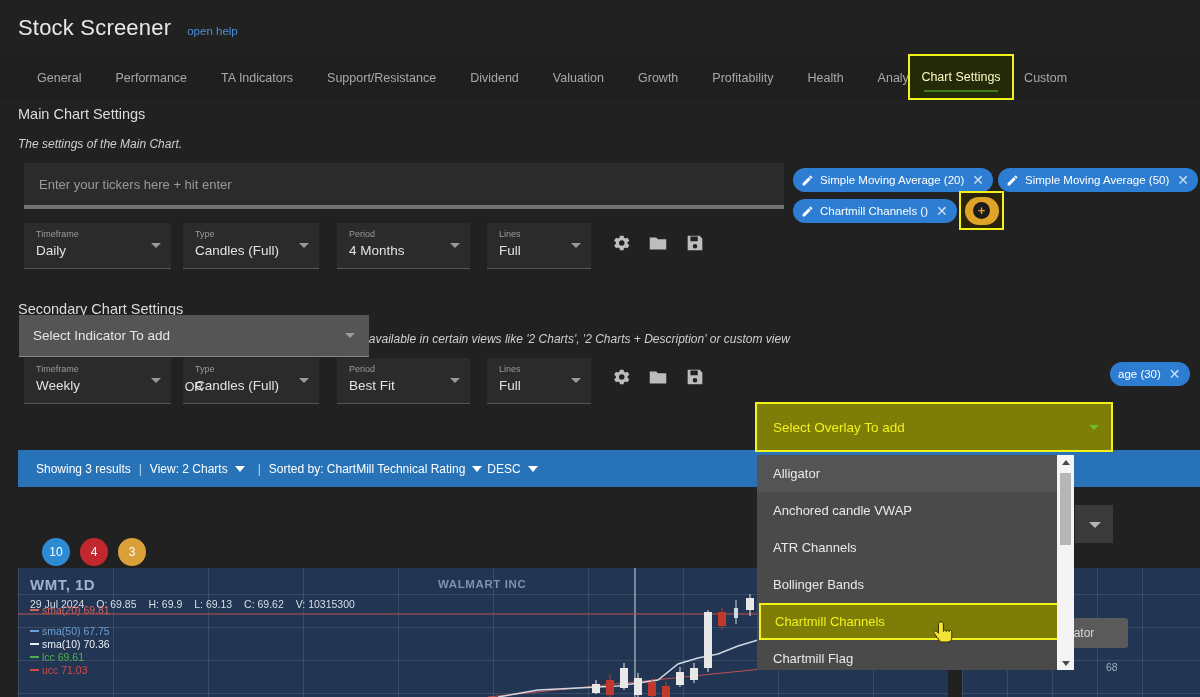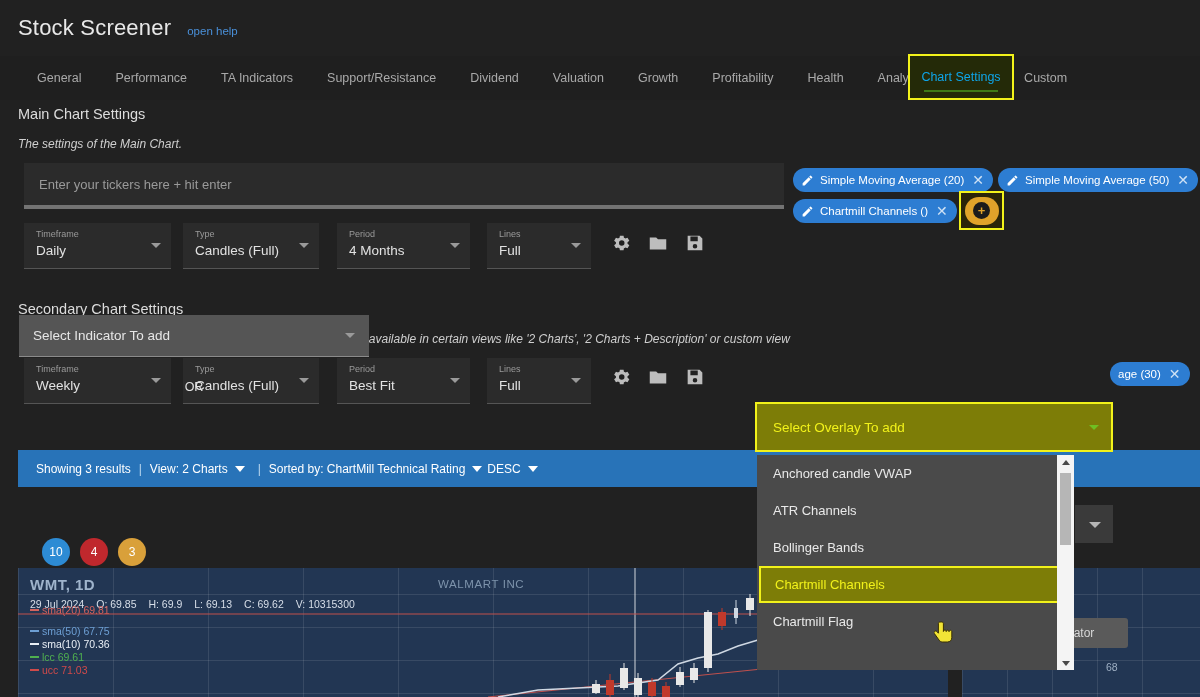--- a/index.html
+++ b/index.html
@@ -20,21 +20,21 @@
   
   .tabbar { position: absolute; left: 0; top: 56px; width: 1200px; height: 44px;
     background: #1f1f1f; display: flex; align-items: center; padding-left: 20px; }
   .tab { font-size: 12.5px; color: #a9a9a9; padding: 0 17px; height: 44px;
     display: flex; align-items: center; cursor: pointer; white-space: nowrap; }
   .tab-highlight {
     position: absolute; left: 908px; top: 54px; width: 106px; height: 46px;
     border: 2px solid #f2f21a; background: #242a08; cursor: pointer;
     display: flex; align-items: center; justify-content: center;
   }
-  .tab-highlight .lbl { font-size: 12.5px; color: #0ea5e9; }
+  .tab-highlight .lbl { font-size: 12.5px; color: #fef9c3; }
   .tab-highlight .underline { position: absolute; bottom: 6px; left: 14px; right: 14px;
     height: 2px; background: #3f7a16; }
 
   
   .section-title { position: absolute; font-size: 14.5px; color: #dcdcdc; }
   .section-sub { position: absolute; font-size: 12px; color: #cfcfcf; font-style: italic; }
 
   
   .ticker-input { position: absolute; left: 24px; top: 163px; width: 760px; height: 46px;
     background: #2b2b2b; border: none; border-bottom: 4px solid #737373;
@@ -84,21 +84,21 @@
   
   .badges { position: absolute; left: 42px; top: 538px; display: flex; gap: 10px; }
   .badge { width: 28px; height: 28px; border-radius: 50%; display: flex;
     align-items: center; justify-content: center; font-size: 12px; color: #fff; cursor: pointer; }
 
   
   .chartpanel { position: absolute; background: #223653; overflow: hidden; }
   .grid-v, .grid-h { position: absolute; background: rgba(255,255,255,0.10); }
   .chart-sym { position: absolute; left: 12px; top: 8px; font-size: 15px; font-weight: bold;
     color: #9fb4cc; letter-spacing: .5px; }
-  .chart-name { position: absolute; font-size: 11.5px; font-weight: normal; color: #7d93ab;
+  .chart-name { position: absolute; font-size: 11.5px; font-weight: bold; color: #7d93ab;
     letter-spacing: .6px; }
   .chart-ohlc { position: absolute; left: 12px; top: 30px; font-size: 10.5px; color: #d7dee8;
     white-space: nowrap; }
   .chart-ohlc span { margin-right: 9px; }
   .legend-line { position: absolute; left: 12px; font-size: 10.5px; white-space: nowrap; }
   .legend-line .dash { display: inline-block; width: 9px; height: 2px; vertical-align: middle;
     margin-right: 3px; margin-bottom: 2px; }
   .axis-lbl { position: absolute; font-size: 10.5px; color: #9fb0c4; }
 
   
@@ -466,20 +466,21 @@
     <span class="caret" style="right:14px; top:18px;"></span>
   </div>
   <div class="modal-or">OR</div>
 
   <div class="overlay-hl">
     <span class="t">Select Overlay To add</span>
     <span class="c"></span>
   </div>
 
   <div class="dd">
+    <div class="dd-item hover">Alligator</div>
     <div class="dd-item">Anchored candle VWAP</div>
     <div class="dd-item">ATR Channels</div>
     <div class="dd-item">Bollinger Bands</div>
     <div class="dd-item sel-hl">Chartmill Channels</div>
     <div class="dd-item">Chartmill Flag</div>
     <div class="dd-scroll">
       <div class="arw up">
           <i></i>
         </div>
       <div class="dd-thumb"></div>

